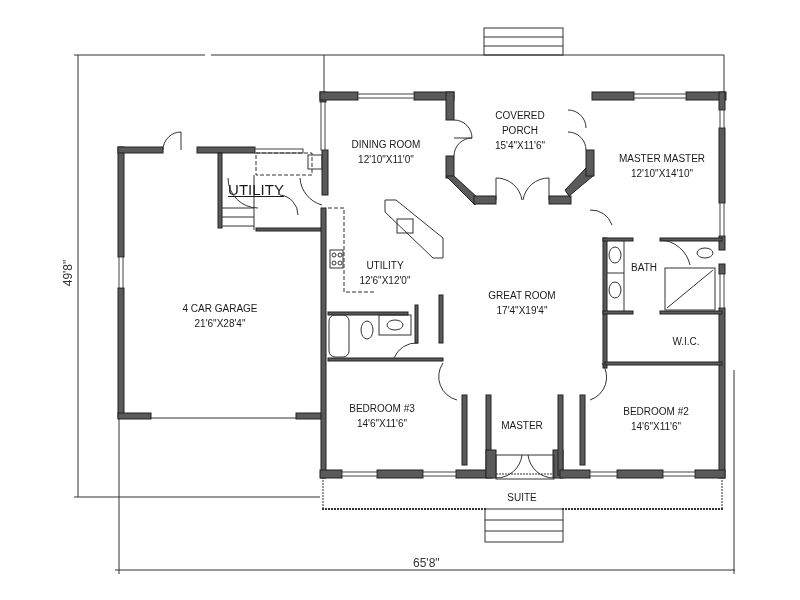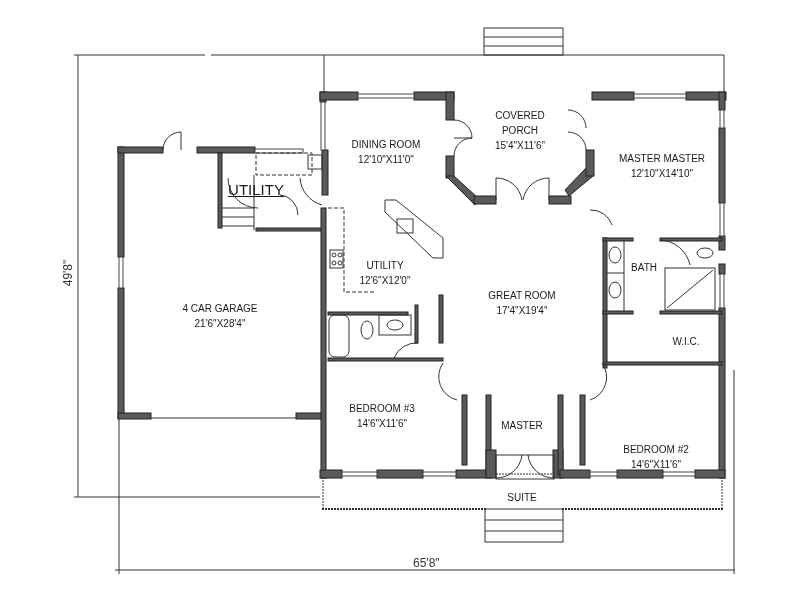--- a/index.html
+++ b/index.html
@@ -229,21 +229,21 @@
   <span class="name">4 CAR GARAGE</span>
   <span class="dims">21'6"X28'4"</span>
 </div>
 <div class="label" style="left:382px; top:401px;">
   <span class="name">BEDROOM #3</span>
   <span class="dims">14'6"X11'6"</span>
 </div>
 <div class="label" style="left:522px; top:418px;">
   <span class="name">MASTER</span>
 </div>
-<div class="label" style="left:656px; top:404px;margin-top:38px;">
+<div class="label" style="left:656px; top:404px;">
   <span class="name">BEDROOM #2</span>
   <span class="dims">14'6"X11'6"</span>
 </div>
 <div class="label" style="left:522px; top:490px;">
   <span class="name">SUITE</span>
 </div>
 
 <div class="dim-text" style="left:413px; top:556px;">65'8"</div>
 <div class="dim-text dim-vert" style="left:55px; top:266px;">49'8"</div>
 

